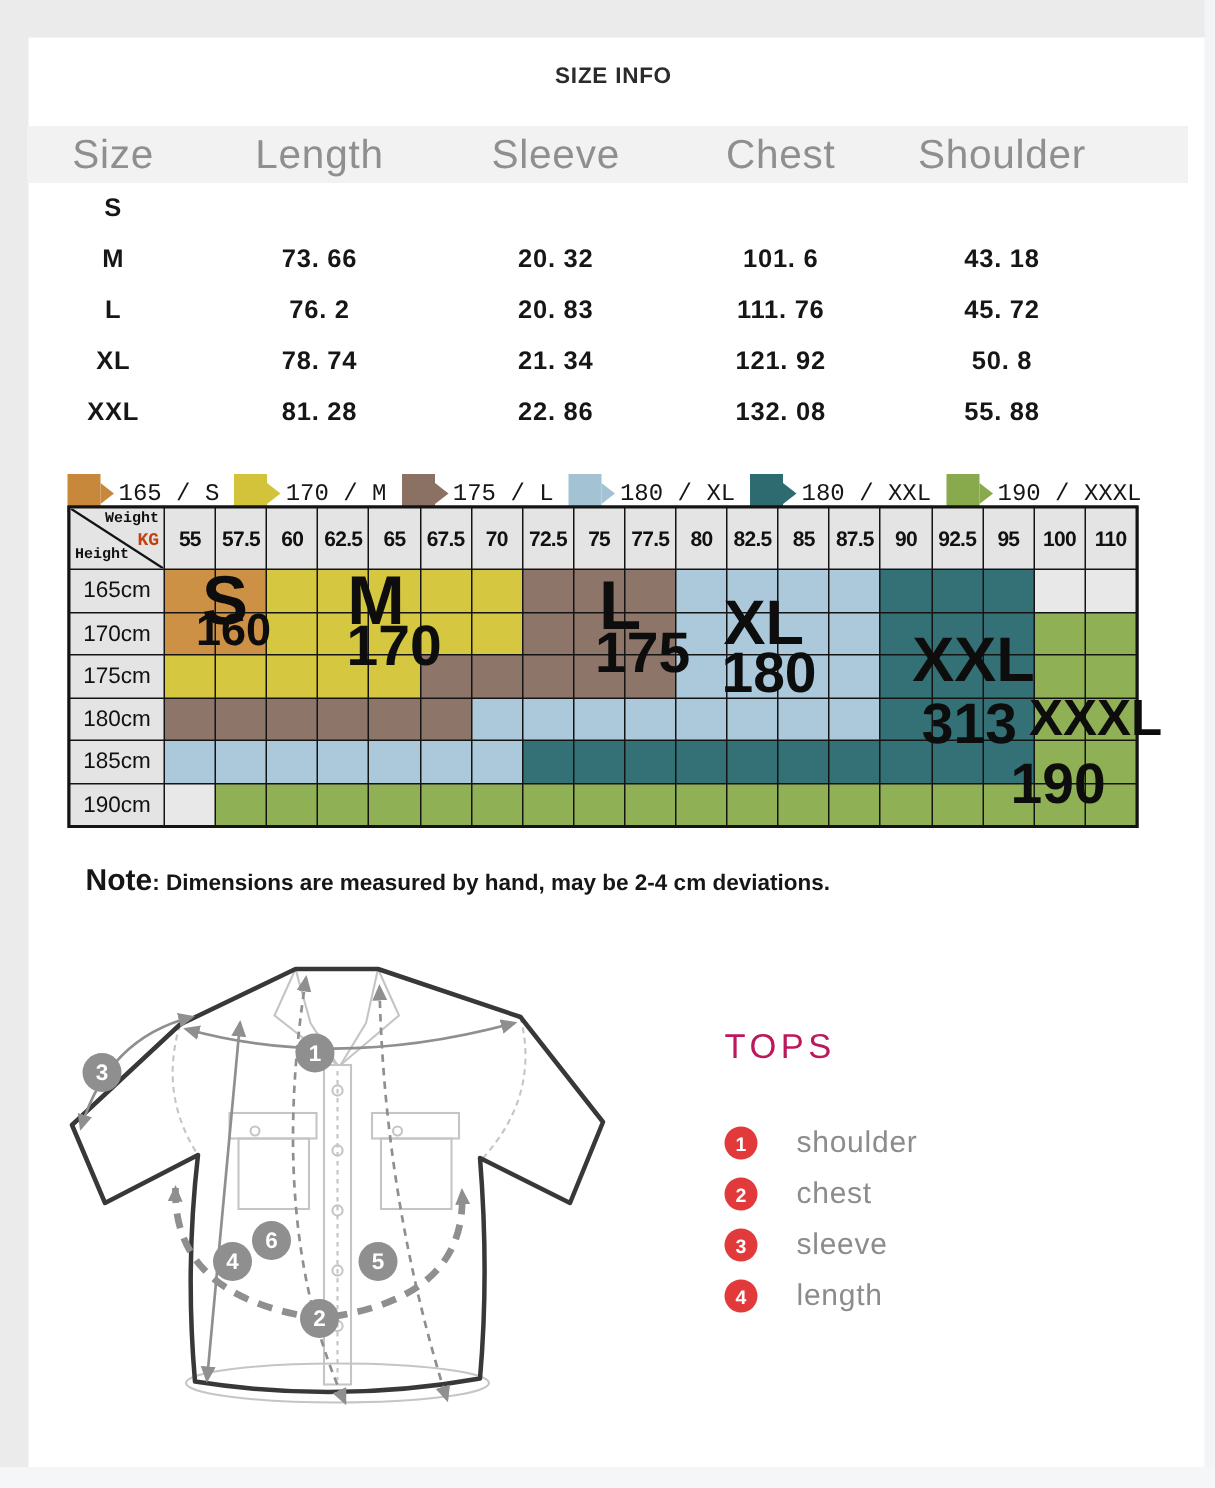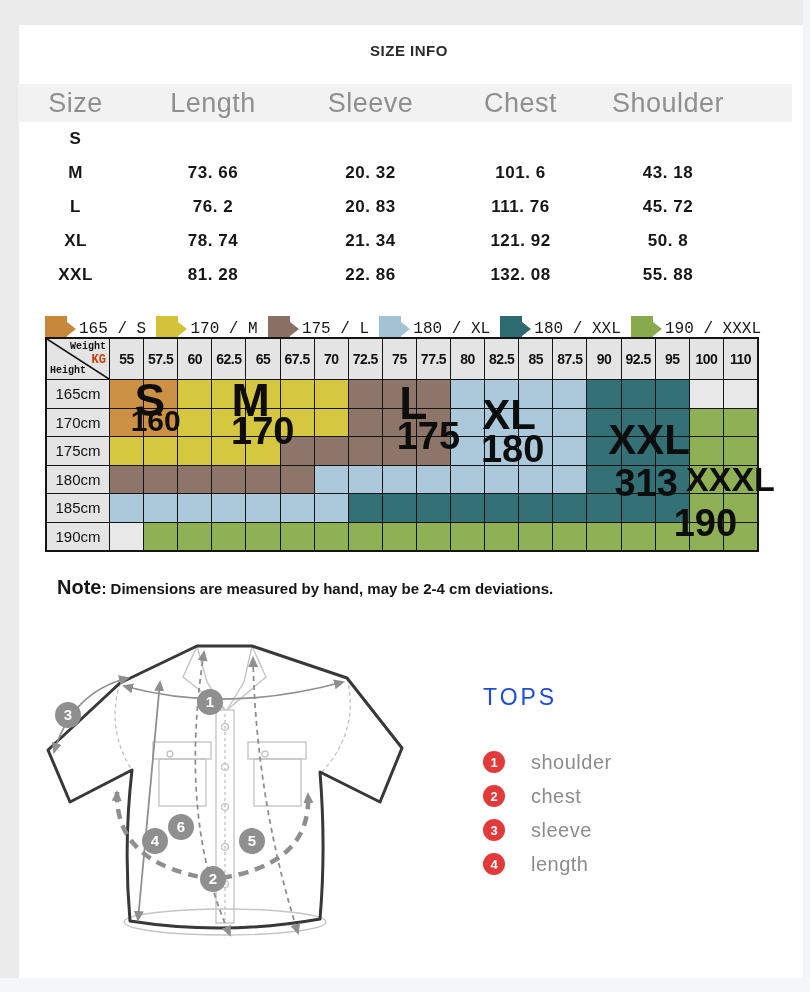--- a/index.html
+++ b/index.html
@@ -52,21 +52,21 @@
   .note{position:absolute;left:57px;top:576px;width:720px;color:#161616;}
   .note-l1{font-size:15px;font-weight:600;}
   .note-label{font-size:20px;font-weight:700;}
   .note-l2{margin-top:14px;font-size:15px;font-weight:600;}
 
   
   .shirt{position:absolute;left:20px;top:630px;width:420px;height:330px;}
 
   
   .tops{position:absolute;left:483px;top:684px;width:240px;}
-  .tops-heading{font-size:23px;color:#1d4ed8;letter-spacing:3px;margin:0 0 34px 0;font-weight:400;}
+  .tops-heading{font-size:23px;color:#be185d;letter-spacing:3px;margin:0 0 34px 0;font-weight:400;}
   .tops-item{display:flex;align-items:center;height:34px;}
   .tops-num{width:22px;height:22px;border-radius:50%;background:#e23a3a;color:#fff;
             display:inline-flex;align-items:center;justify-content:center;
             font-size:13px;font-weight:700;flex:none;}
   .tops-label{margin-left:26px;font-size:20px;color:#8c8c8c;letter-spacing:.5px;}
 </style>
 </head>
 <body>
 
 <div class="page">

